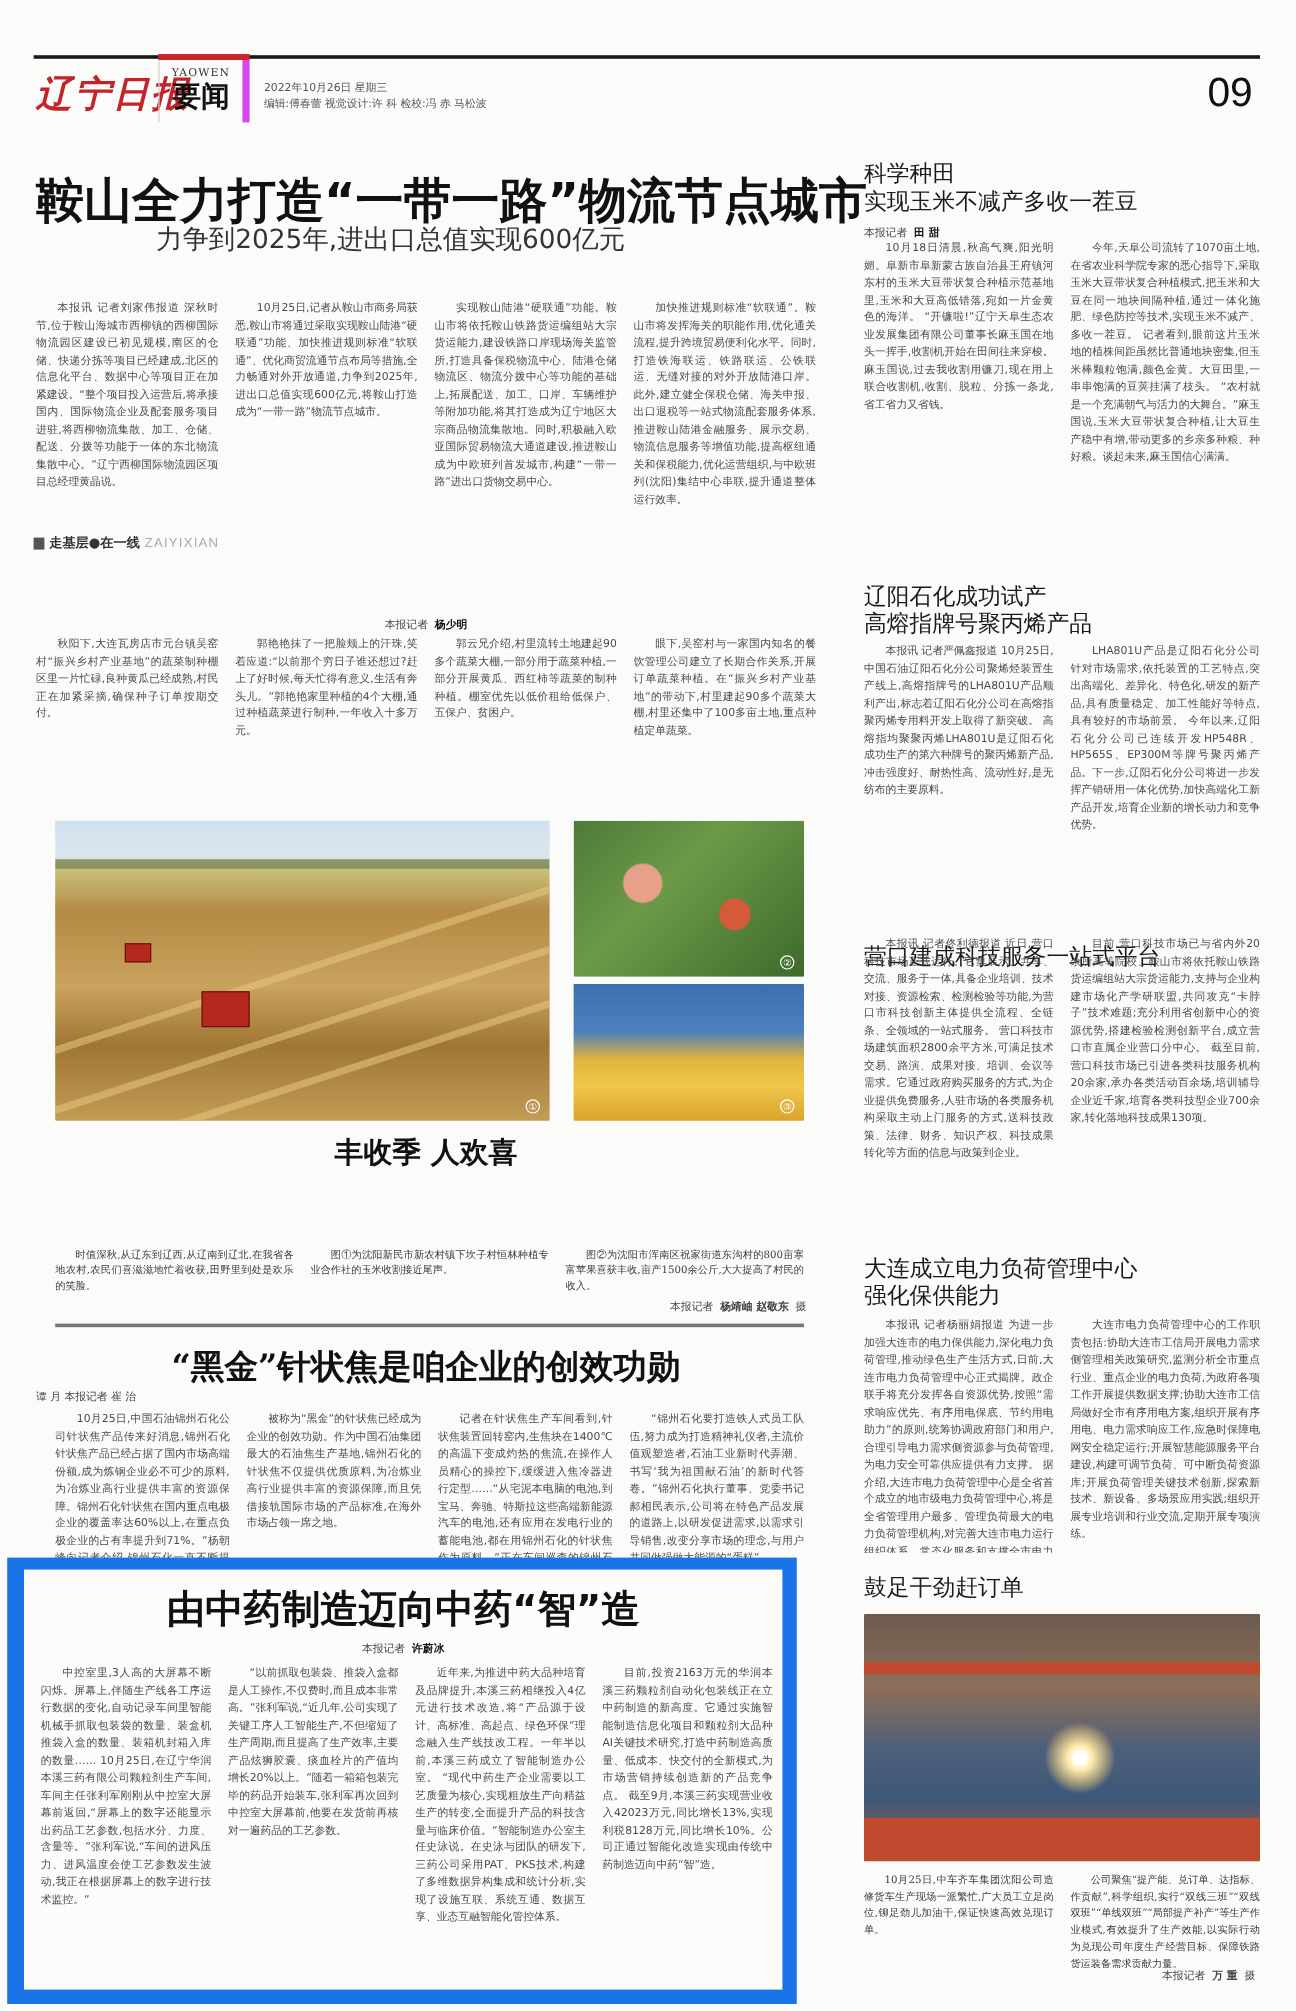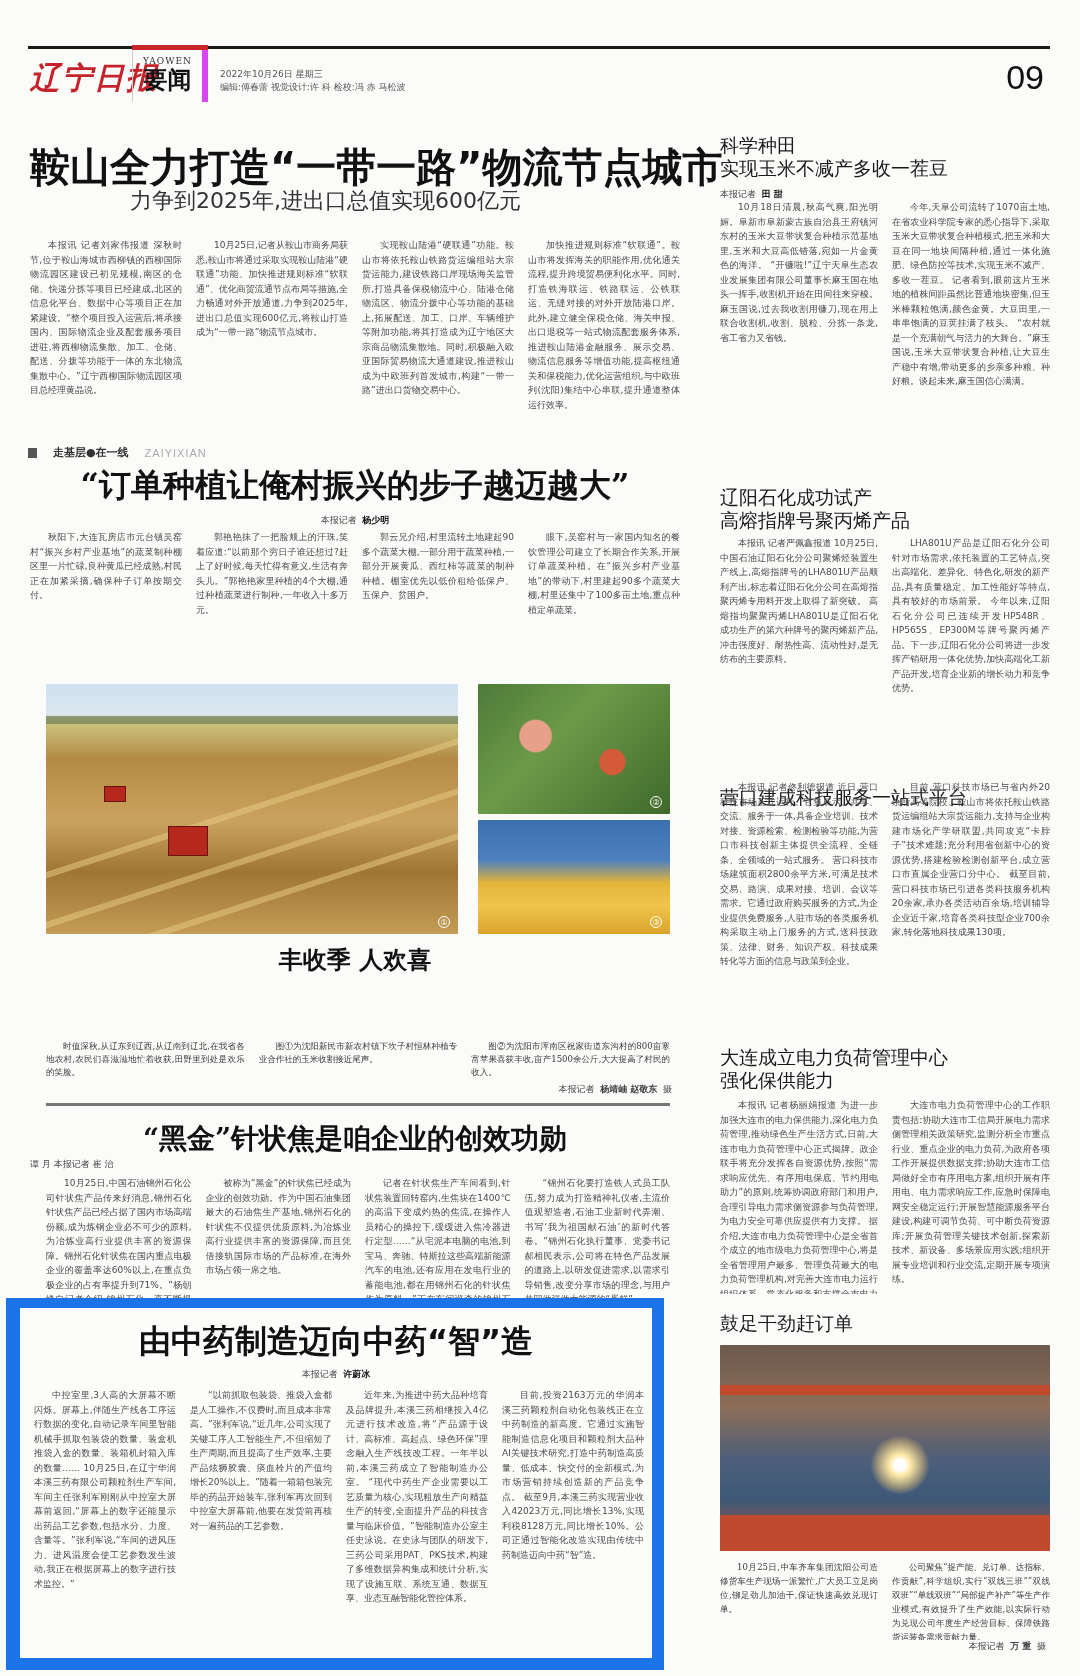--- a/index.html
+++ b/index.html
@@ -26,24 +26,24 @@
 
   .body-cols { display: grid; gap: 0 14px; font-size: 9px; line-height: 14.5px; color: #4a4a4a; text-align: justify; }
   .body-cols p { text-indent: 2em; overflow: hidden; }
   .serif-body { font-family: "DejaVu Serif", serif; color: #3a3a3a; }
 
   .rule { height: 3px; background: #777; }
 
   
   .a1-title { position: absolute; left: 30px; top: 140px; font-size: 40px; letter-spacing: 0px; }
   .a1-sub { position: absolute; left: 130px; top: 188px; font-size: 22px; color: #333; }
-  .a1-body { position: absolute; left: 30px; top: 238px; width: 650px; height: 180px; grid-template-columns: repeat(4, 1fr); }
-
-  
-  .tag { position: absolute; left: 28px; top: 445px; font-size: 11px; font-weight: bold; color: #333; display: flex; align-items: center; gap: 16px; }
+  .a1-body { position: absolute; left: 30px; top: 250px; width: 650px; height: 180px; grid-template-columns: repeat(4, 1fr); }
+
+  
+  .tag { position: absolute; left: 28px; top: 445px; font-size: 11px; font-weight: bold; color: #333; display: flex; align-items: center; gap: 4px; }
   .tag-square { width: 9px; height: 10px; background: #555; display: inline-block; }
   .tag-en { font-weight: normal; color: #aaa; letter-spacing: 1px; font-family: "Liberation Sans", sans-serif; }
 
   .a2-title { position: absolute; left: 30px; top: 464px; width: 650px; font-size: 32px; }
   .a2-byline { position: absolute; left: 30px; top: 514px; width: 650px; text-align: center; }
   .a2-body { position: absolute; left: 30px; top: 530px; width: 650px; height: 140px; grid-template-columns: repeat(4, 1fr); }
 
   
   .photo { position: absolute; overflow: hidden; border-radius: 1px; }
   .photo-1 { left: 46px; top: 684px; width: 412px; height: 250px;
@@ -120,21 +120,20 @@
     <p>10月25日,记者从鞍山市商务局获悉,鞍山市将通过采取实现鞍山陆港“硬联通”功能、加快推进规则标准“软联通”、优化商贸流通节点布局等措施,全力畅通对外开放通道,力争到2025年,进出口总值实现600亿元,将鞍山打造成为“一带一路”物流节点城市。</p>
     <p>实现鞍山陆港“硬联通”功能。鞍山市将依托鞍山铁路货运编组站大宗货运能力,建设铁路口岸现场海关监管所,打造具备保税物流中心、陆港仓储物流区、物流分拨中心等功能的基础上,拓展配送、加工、口岸、车辆维护等附加功能,将其打造成为辽宁地区大宗商品物流集散地。同时,积极融入欧亚国际贸易物流大通道建设,推进鞍山成为中欧班列首发城市,构建“一带一路”进出口货物交易中心。</p>
     <p>加快推进规则标准“软联通”。鞍山市将发挥海关的职能作用,优化通关流程,提升跨境贸易便利化水平。同时,打造铁海联运、铁路联运、公铁联运、无缝对接的对外开放陆港口岸。此外,建立健全保税仓储、海关申报、出口退税等一站式物流配套服务体系,推进鞍山陆港金融服务、展示交易、物流信息服务等增值功能,提高枢纽通关和保税能力,优化运营组织,与中欧班列(沈阳)集结中心串联,提升通道整体运行效率。</p>
   </div>
 
   <div class="tag">
     <span class="tag-square"></span>
     <span>走基层●在一线</span>
     <span class="tag-en">ZAIYIXIAN</span>
   </div>
-  <div class="serif-head a2-title">“订单种植让俺村振兴的步子越迈越大”</div>
   <div class="byline a2-byline">
     <span>本报记者</span>&nbsp;
     <b>杨少明</b>
   </div>
   <div class="body-cols a2-body">
     <p>秋阳下,大连瓦房店市元台镇吴窑村“振兴乡村产业基地”的蔬菜制种棚区里一片忙碌,良种黄瓜已经成熟,村民正在加紧采摘,确保种子订单按期交付。</p>
     <p>郭艳艳抹了一把脸颊上的汗珠,笑着应道:“以前那个穷日子谁还想过?赶上了好时候,每天忙得有意义,生活有奔头儿。”郭艳艳家里种植的4个大棚,通过种植蔬菜进行制种,一年收入十多万元。</p>
     <p>郭云兄介绍,村里流转土地建起90多个蔬菜大棚,一部分用于蔬菜种植,一部分开展黄瓜、西红柿等蔬菜的制种种植。棚室优先以低价租给低保户、五保户、贫困户。</p>
     <p>眼下,吴窑村与一家国内知名的餐饮管理公司建立了长期合作关系,开展订单蔬菜种植。在“振兴乡村产业基地”的带动下,村里建起90多个蔬菜大棚,村里还集中了100多亩土地,重点种植定单蔬菜。</p>
   </div>

